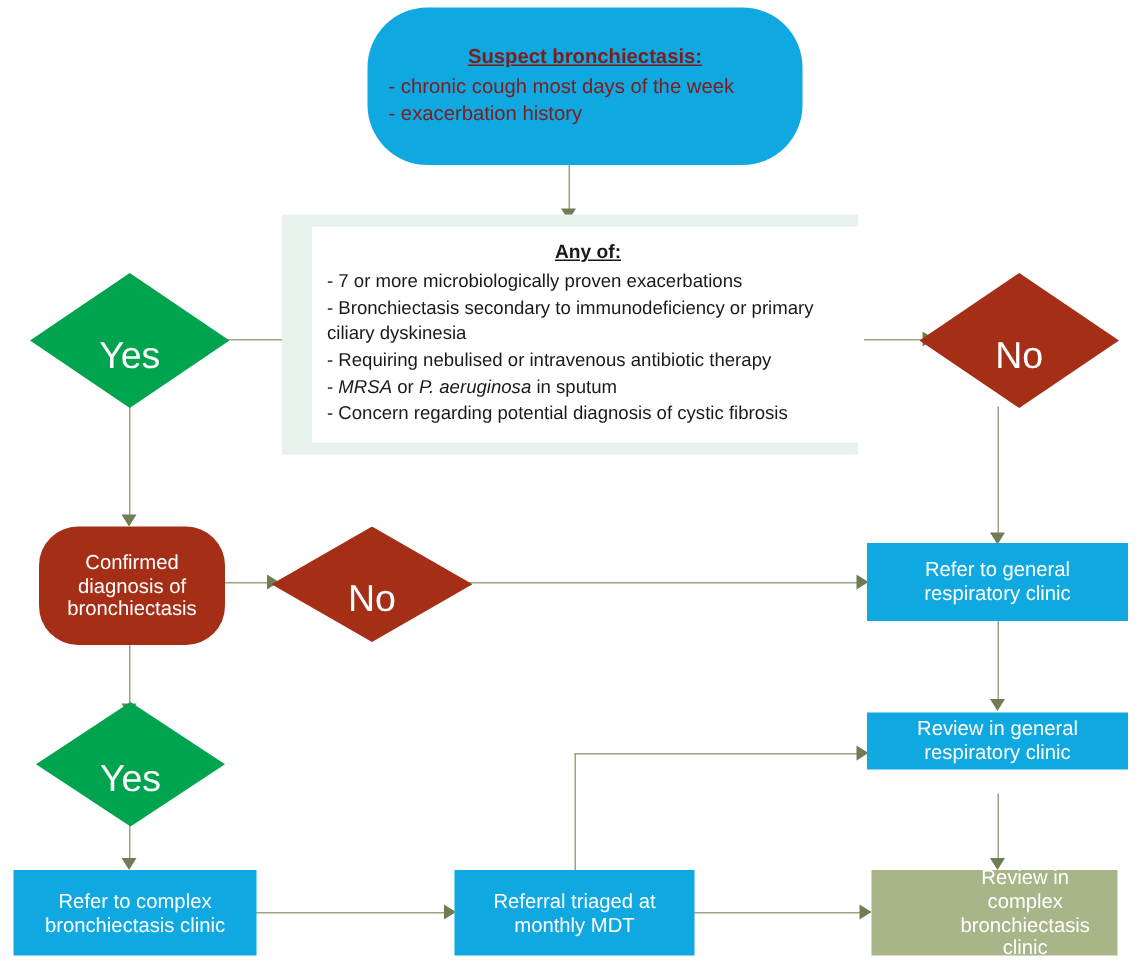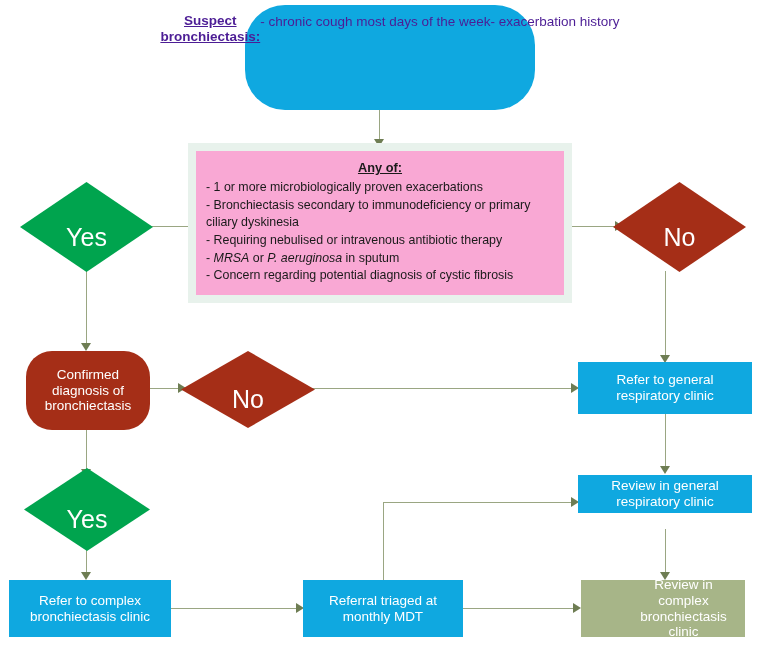--- a/index.html
+++ b/index.html
@@ -25,23 +25,24 @@
     justify-content: center;
     text-align: center;
     color: #ffffff;
     line-height: 1.18;
   }
 
   
   .pill {
     background: #0FA8E0;
     border-radius: 40px;
-    color: #4c1d95;
+    color: #7f1d1d;
     font-size: 13.5px;
     padding: 8px 14px;
+    flex-direction: column;
     align-items: flex-start;
     justify-content: center;
   }
   .pill .heading {
     width: 100%;
     text-align: center;
     font-weight: bold;
     text-decoration: underline;
     margin-bottom: 3px;
   }
@@ -52,29 +53,30 @@
   }
 
   
   .criteria-frame {
     position: absolute;
     background: #E8F2EC;
     padding: 8px;
     box-sizing: border-box;
   }
   .criteria-inner {
-    background: #f9a8d4;
+    background: #ffffff;
     width: 100%;
     height: 100%;
     box-sizing: border-box;
     padding: 8px 10px 6px 10px;
     color: #1a1a1a;
     font-size: 12.4px;
     line-height: 1.42;
     text-align: left;
+    margin-left: 12px;
   }
   .criteria-inner .heading {
     text-align: center;
     font-weight: bold;
     text-decoration: underline;
     font-size: 12.8px;
     margin-bottom: 2px;
   }
   .criteria-inner .li { margin: 0; }
   .criteria-inner em { font-style: italic; }
@@ -194,21 +196,21 @@
 
   <div class="node pill" style="left:245px; top:5px; width:290px; height:105px;">
     <div class="heading">Suspect bronchiectasis:</div>
     <div class="li">- chronic cough most days of the week</div>
     <div class="li">- exacerbation history</div>
   </div>
 
   <div class="criteria-frame" style="left:188px; top:143px; width:384px; height:160px;">
     <div class="criteria-inner">
       <div class="heading">Any of:</div>
-      <div class="li">- 1 or more microbiologically proven exacerbations</div>
+      <div class="li">- 7 or more microbiologically proven exacerbations</div>
       <div class="li">- Bronchiectasis secondary to immunodeficiency or primary ciliary dyskinesia</div>
       <div class="li">- Requiring nebulised or intravenous antibiotic therapy</div>
       <div class="li">- <em>MRSA</em> or <em>P. aeruginosa</em> in sputum</div>
       <div class="li">- Concern regarding potential diagnosis of cystic fibrosis</div>
     </div>
   </div>
 
   <div class="diamond green" style="left:20px; top:182px; width:133px; height:90px;">
     <div class="shape"></div>
     <div class="dlabel">Yes</div>

